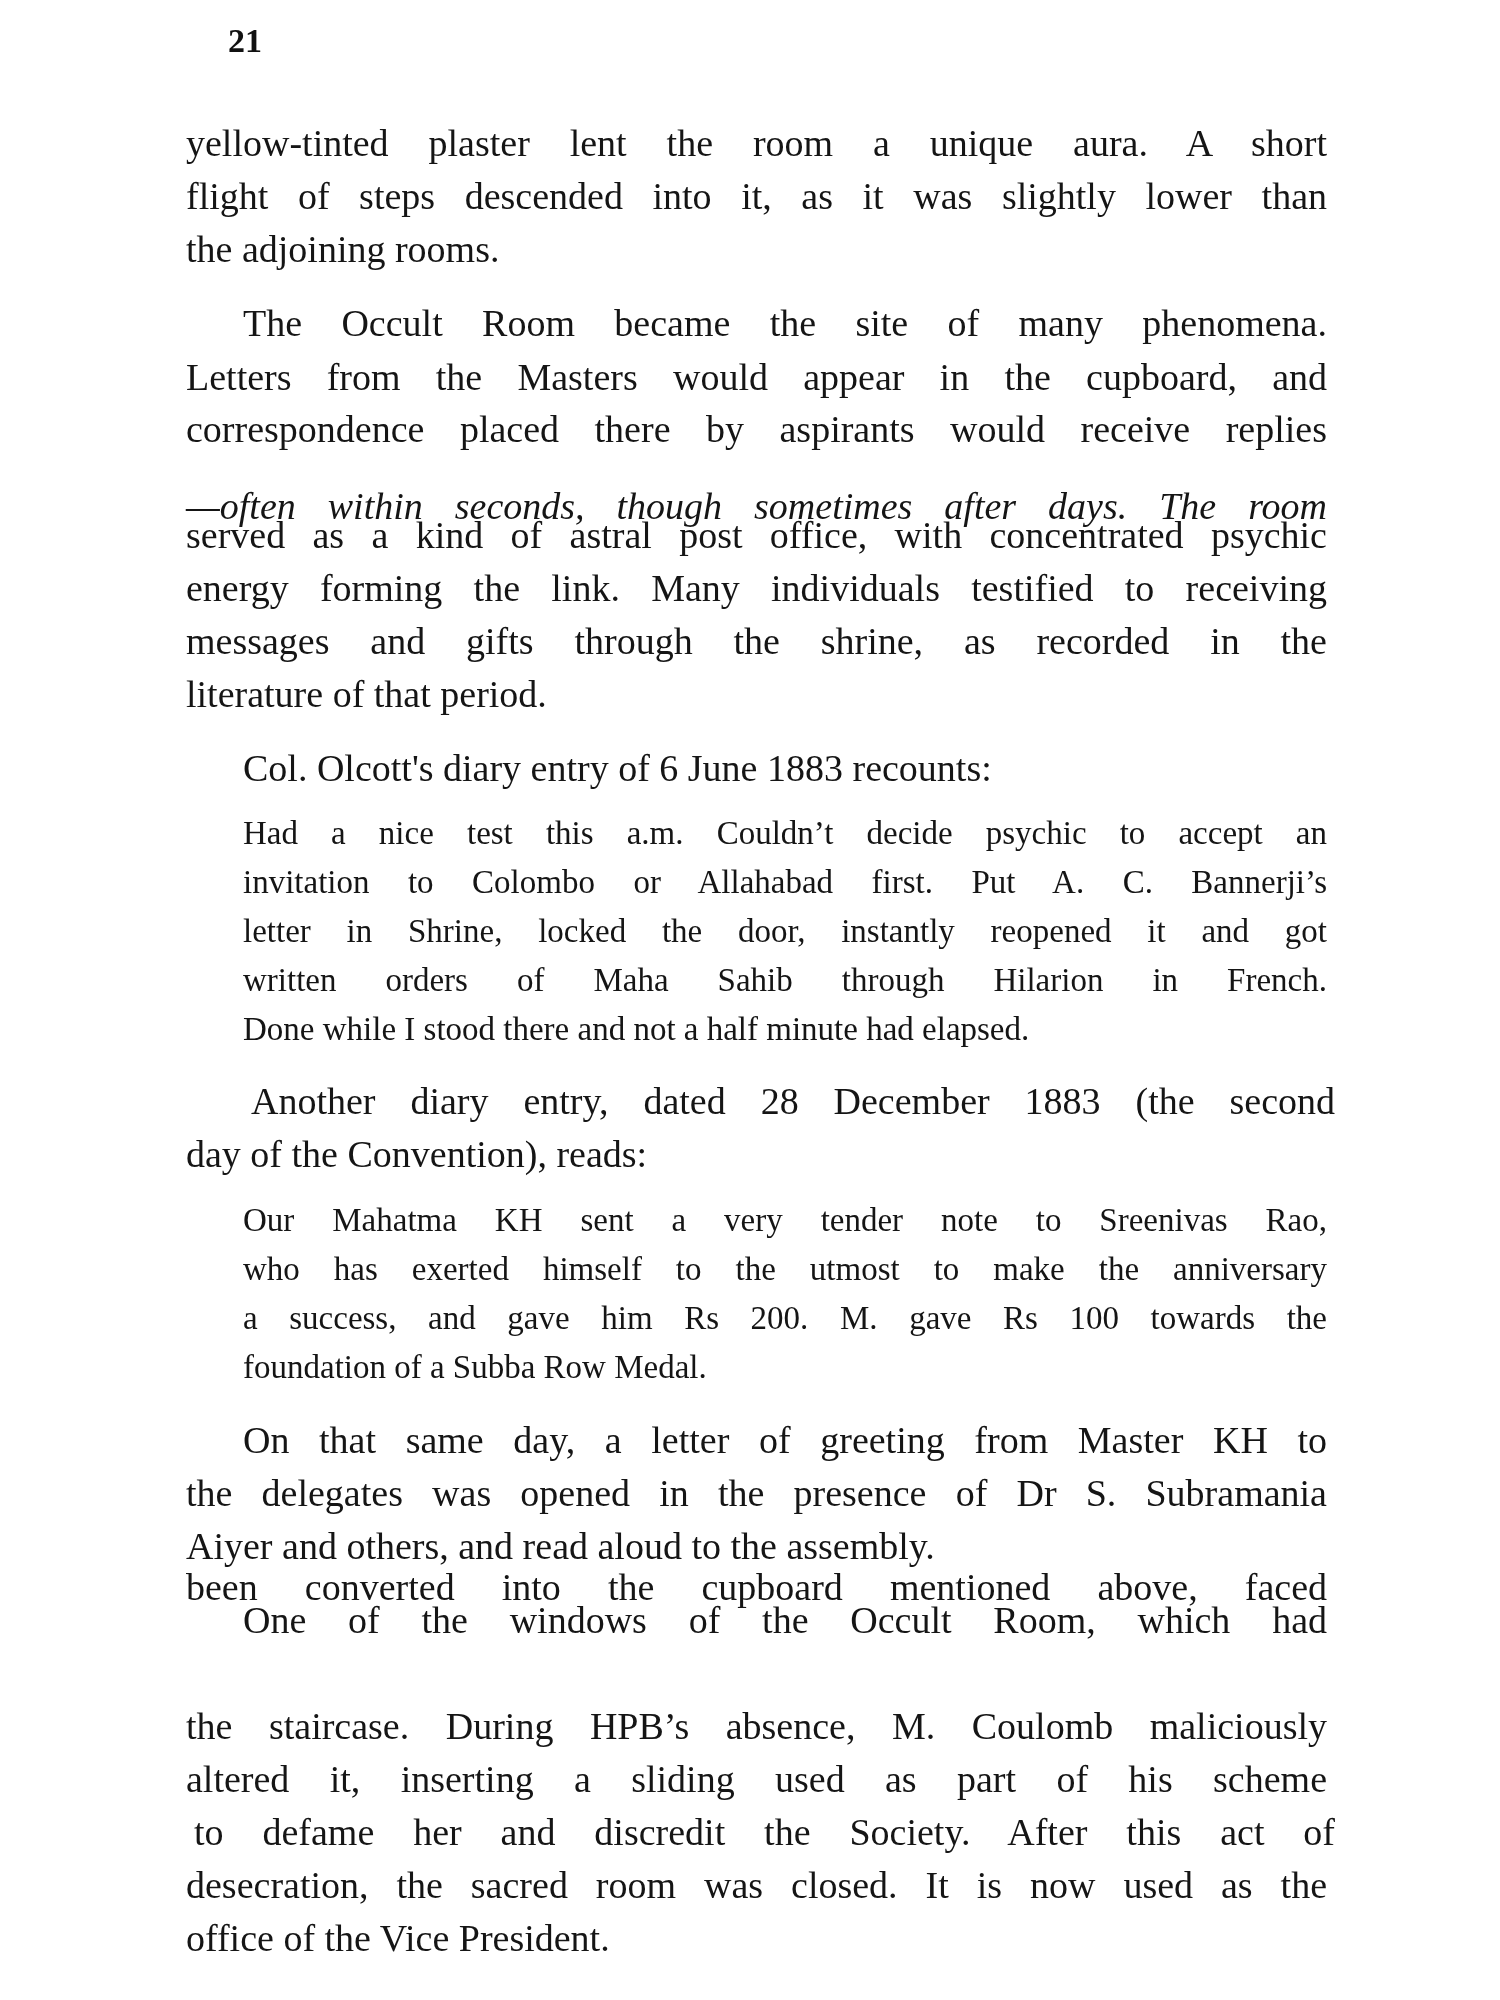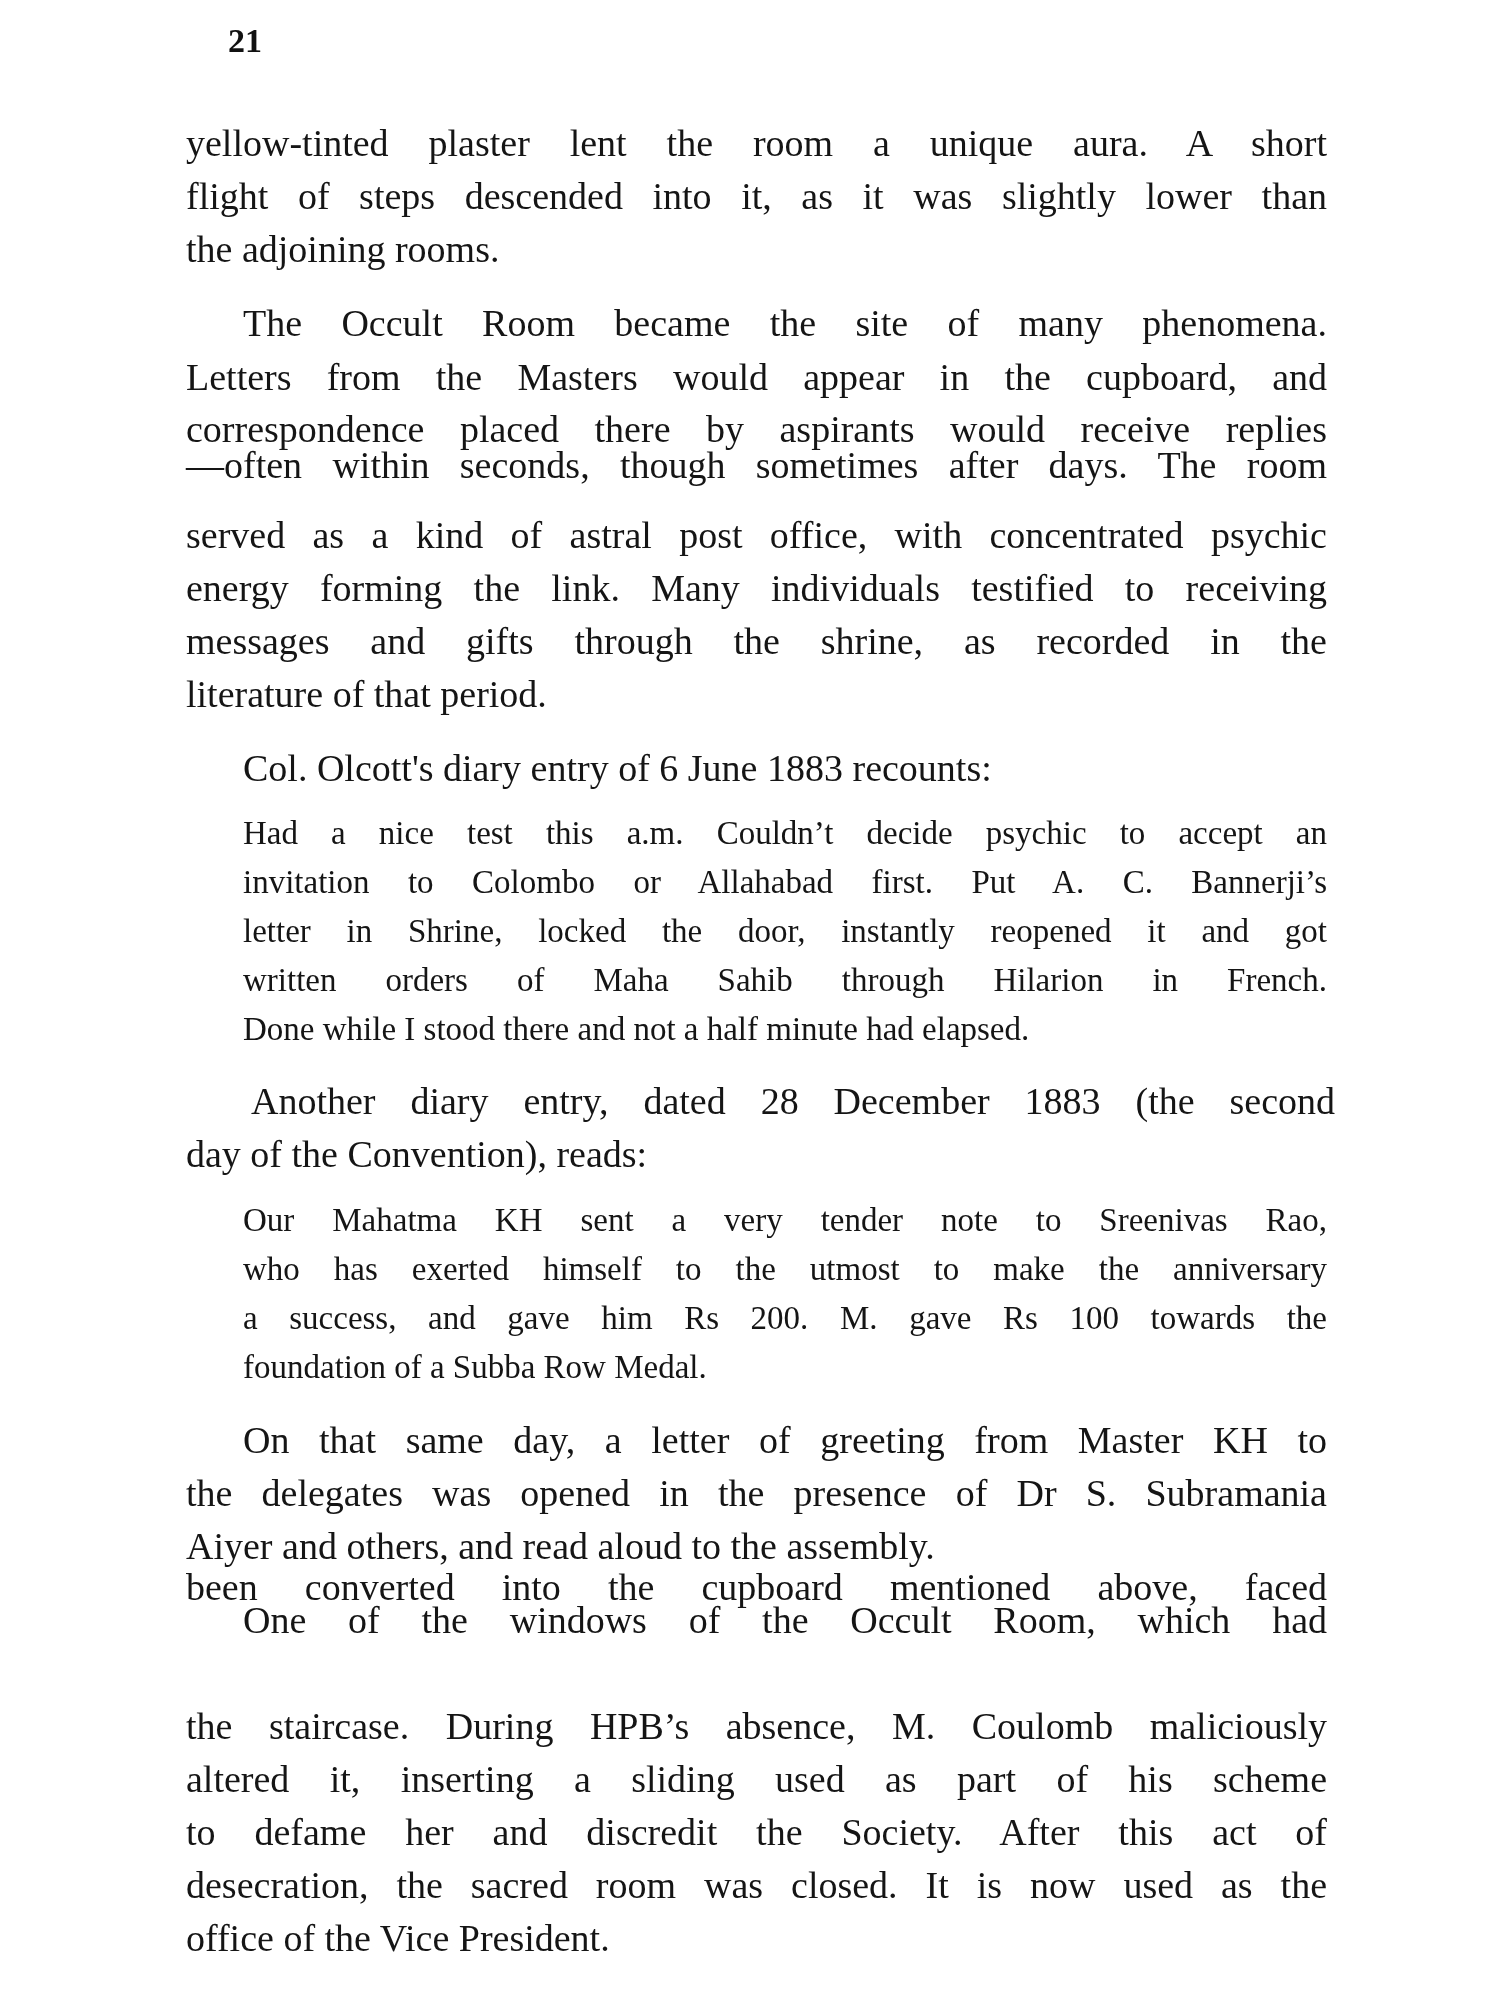--- a/index.html
+++ b/index.html
@@ -67,21 +67,21 @@
 
 <main>
 
   <div class="line" style="top: 120px; word-spacing: 0px;">yellow-tinted plaster lent the room a unique aura. A short</div>
   <div class="line" style="top: 173px; word-spacing: 0px;">flight of steps descended into it, as it was slightly lower than</div>
   <div class="line last" style="top: 226px; word-spacing: 0px;">the adjoining rooms.</div>
 
   <div class="line indent" style="top: 300px; word-spacing: 0px;">The Occult Room became the site of many phenomena.</div>
   <div class="line" style="top: 354px; word-spacing: 0px;">Letters from the Masters would appear in the cupboard, and</div>
   <div class="line" style="top: 406px; word-spacing: 0px;">correspondence placed there by aspirants would receive replies</div>
-  <div class="line" style="top: 442px; word-spacing: 0px;">—often within seconds, though sometimes after days. The room</div>
+  <div class="line" style="top: 483px; word-spacing: 0px; font-style: italic;">—often within seconds, though sometimes after days. The room</div>
   <div class="line" style="top: 512px; word-spacing: 0px;">served as a kind of astral post office, with concentrated psychic</div>
   <div class="line" style="top: 565px; word-spacing: 0px;">energy forming the link. Many individuals testified to receiving</div>
   <div class="line" style="top: 618px; word-spacing: 0px;">messages and gifts through the shrine, as recorded in the</div>
   <div class="line last" style="top: 671px; word-spacing: 0px;">literature of that period.</div>
 
   <div class="line indent last" style="top: 745px; word-spacing: 0px;">Col. Olcott's diary entry of 6 June 1883 recounts:</div>
 
   <blockquote style="margin:0">
     <div class="line quote" style="top: 812px; word-spacing: 0px;">Had a nice test this a.m. Couldn’t decide psychic to accept an</div>
     <div class="line quote" style="top: 861px; word-spacing: 0px;">invitation to Colombo or Allahabad first. Put A. C. Bannerji’s</div>
@@ -101,16 +101,16 @@
   </blockquote>
 
   <div class="line indent" style="top: 1417px; word-spacing: 0px;">On that same day, a letter of greeting from Master KH to</div>
   <div class="line" style="top: 1470px; word-spacing: 0px;">the delegates was opened in the presence of Dr S. Subramania</div>
   <div class="line last" style="top: 1523px; word-spacing: 0px;">Aiyer and others, and read aloud to the assembly.</div>
 
   <div class="line indent" style="top: 1597px; word-spacing: 0px;">One of the windows of the Occult Room, which had</div>
   <div class="line" style="top: 1564px; word-spacing: 0px;">been converted into the cupboard mentioned above, faced</div>
   <div class="line" style="top: 1703px; word-spacing: 0px;">the staircase. During HPB’s absence, M. Coulomb maliciously</div>
   <div class="line" style="top: 1756px; word-spacing: 0px;">altered it, inserting a sliding used as part of his scheme</div>
-  <div class="line" style="top: 1809px; word-spacing: 0px;">to defame her and discredit the Society. After this act of</div>
+  <div class="line" style="top: 1809px; word-spacing: 0px; margin-left: 8px;">to defame her and discredit the Society. After this act of</div>
   <div class="line" style="top: 1862px; word-spacing: 0px;">desecration, the sacred room was closed. It is now used as the</div>
   <div class="line last" style="top: 1915px; word-spacing: 0px;">office of the Vice President.</div>
 </main>
 
 </body></html>

